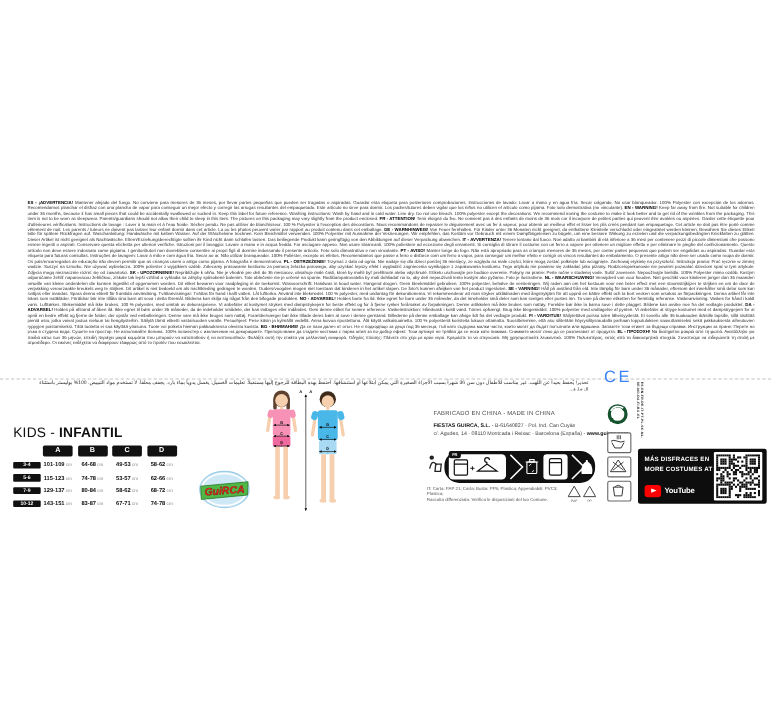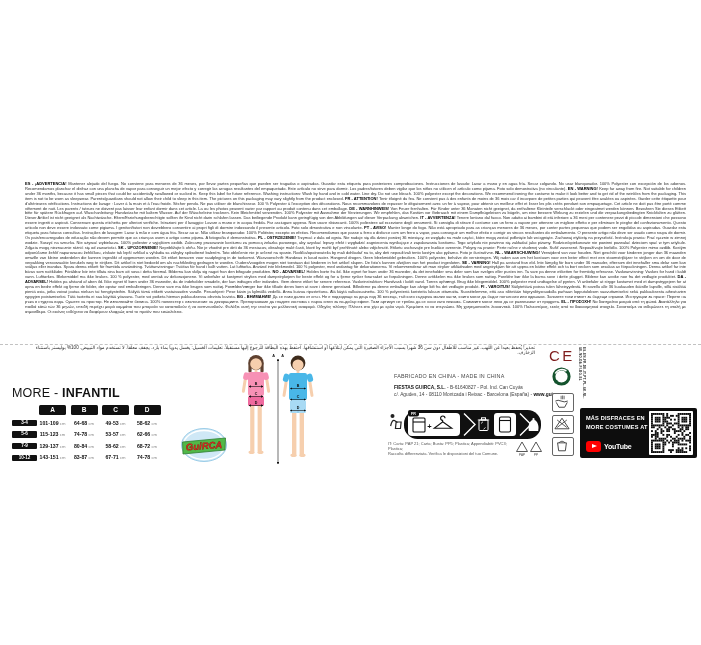--- a/index.html
+++ b/index.html
@@ -37,21 +37,21 @@
   #made-in{position:absolute;left:394px;top:373px;width:200px;}
   #made-in .l1{font-size:5.4px;color:#4a4a4a;letter-spacing:.2px;}
   #made-in .l2{font-size:4.8px;color:#444;margin-top:6px;white-space:nowrap;}
   #made-in .l2 b{color:#111;}
   #made-in .l3{font-size:4.8px;color:#444;margin-top:2.4px;white-space:nowrap;}
   #made-in .l3 b{color:#111;}
   #recycle-band{position:absolute;left:388px;top:409px;}
   #it-text{position:absolute;left:388px;top:441px;width:128px;font-size:4px;line-height:5px;color:#555;}
   #tri-icons{position:absolute;left:516px;top:441px;}
   
-  #ce-mark{position:absolute;left:549px;top:347px;font-size:15px;font-weight:500;letter-spacing:2.5px;color:#7f1d1d;}
+  #ce-mark{position:absolute;left:549px;top:334px;font-size:15px;font-weight:500;letter-spacing:2.5px;color:#3b82f6;}
   #green-dot{position:absolute;left:552px;top:367px;}
   .care-box{position:absolute;left:552px;width:20px;height:17px;border:1px solid #666;border-radius:2px;background:#fff;}
   #care1{top:393px;} #care2{top:415px;} #care3{top:437px;}
   #vert-codes{position:absolute;left:578px;top:347px;height:55px;overflow:hidden;
               writing-mode:vertical-rl;font-size:3px;font-weight:bold;color:#222;letter-spacing:.3px;}
   
   #promo{position:absolute;left:580px;top:408px;width:117px;height:50px;background:#0d0d0d;border-radius:2px;}
   #promo .p1{position:absolute;left:6px;top:7px;color:#fff;font-weight:800;font-size:5.6px;letter-spacing:.2px;white-space:nowrap;}
   #promo .p2{position:absolute;left:6px;top:16px;color:#fff;font-weight:800;font-size:5.6px;letter-spacing:.2px;white-space:nowrap;}
   #yt{position:absolute;left:6px;top:33px;display:flex;align-items:center;}
@@ -67,21 +67,21 @@
 
 <div id="label">
 
   <div id="warn-text"><b>ES - ¡ADVERTENCIA!</b> Mantener alejado del fuego. No conviene para menores de 36 meses, por llevar partes pequeñas que pueden ser tragadas o aspiradas. Guardar esta etiqueta para posteriores comprobaciones. Instrucciones de lavado: Lavar a mano y en agua fría. Secar colgando. No usar blanqueador. 100% Polyester con excepción de los adornos. Recomendamos planchar el disfraz con una plancha de vapor para conseguir un mejor efecto y corregir las arrugas resultantes del empaquetado. Este artículo no sirve para dormir. Los padres/tutores deben vigilar que los niños no utilicen el artículo como pijama. Foto solo demostrativa (no vinculante). <b>EN - WARNING!</b> Keep far away from fire. Not suitable for children under 36 months, because it has small pieces that could be accidentally swallowed or sucked in. Keep this label for future reference. Washing instructions: Wash by hand and in cold water. Line dry. Do not use bleach. 100% polyester except the decorations. We recommend ironing the costume to make it look better and to get rid of the wrinkles from the packaging. This item is not to be worn as sleepwear. Parents/guardians should not allow their child to sleep in this item. The pictures on this packaging may vary slightly from the product enclosed. <b>FR - ATTENTION!</b> Tenir éloigné du feu. Ne convient pas à des enfants de moins de 36 mois car il incorpore de petites parties qui peuvent être avalées ou aspirées. Garder cette étiquette pour d'ultérieures vérifications. Instructions de lavage : Laver à la main et à l'eau froide. Sécher pendu. Ne pas utiliser de blanchisseur. 100 % Polyester à l'exception des décorations. Nous recommandons de repasser le déguisement avec un fer à vapeur, pour obtenir un meilleur effet et lisser les plis créés pendant son empaquetage. Cet article ne doit pas être porté comme vêtement de nuit. Les parents / tuteurs ne doivent pas laisser leur enfant dormir dans cet article. La ou les photos peuvent varier par rapport au produit contenu dans cet emballage. <b>DE - WARNHINWEIS!</b> Von Feuer fernhalten. Für Kinder unter 36 Monaten nicht geeignet, da enthaltene Kleinteile verschluckt oder eingeatmet werden können. Bewahren Sie dieses Etikett bitte für spätere Rückfragen auf. Waschanleitung: Handwäsche mit kaltem Wasser. Auf der Wäscheleine trocknen. Kein Bleichmittel verwenden. 100% Polyester mit Ausnahme der Verzierungen. Wir empfehlen, das Kostüm vor Gebrauch mit einem Dampfbügeleisen zu bügeln, um eine bessere Wirkung zu erzielen und die verpackungsbedingten Knickfalten zu glätten. Dieser Artikel ist nicht geeignet als Nachtwäsche. Eltern/Erziehungsberechtigte sollten ihr Kind nicht darin schlafen lassen. Das beiliegende Produkt kann geringfügig von den Abbildungen auf dieser Verpackung abweichen. <b>IT - AVVERTENZA!</b> Tenere lontano dal fuoco. Non adatto ai bambini di età inferiore a 36 mesi per contenere pezzi di piccole dimensioni che possono essere ingeriti o aspirati. Conservare questa etichetta per ulteriori verifiche. Istruzioni per il lavaggio: Lavare a mano e in acqua fredda. Far asciugare appeso. Non usare sbiancanti. 100% poliestere ad eccezione degli ornamenti. Si consiglia di stirare il costume con un ferro a vapore per ottenere un migliore effetto e per eliminare le pieghe del confezionamento. Questo articolo non deve essere indossato come pigiama. I genitori/tutori non dovrebbero consentire ai propri figli di dormire indossando il presente articolo. Foto solo dimostrativa e non vincolante. <b>PT - AVISO!</b> Manter longe do fogo. Não está apropriado para as crianças menores de 36 meses, por conter partes pequenas que podem ser engolidas ou aspiradas. Guardar esta etiqueta para futuras consultas. Instruções de lavagem: Lavar à mão e com água fria. Secar ao ar. Não utilizar branqueador. 100% Poliéster, excepto os efeitos. Recomendamos que passe a ferro o disfarce com um ferro a vapor, para conseguir um melhor efeito e corrigir os vincos resultantes do embalamento. O presente artigo não deve ser usado como roupa de dormir. Os pais/encarregados de educação não devem permitir que as crianças usem o artigo como pijama. A fotografia é demonstrativa. <b>PL - OSTRZEŻENIE!</b> Trzymać z dala od ognia. Nie nadaje się dla dzieci poniżej 36 miesięcy, ze względu na małe części, które mogą zostać połknięte lub wciągnięte. Zachowaj etykietę na przyszłość. Instrukcja prania: Prać ręcznie w zimnej wodzie. Suszyć na sznurku. Nie używać wybielacza. 100% poliester z wyjątkiem ozdób. Zalecamy prasowanie kostiumu za pomocą żelazka parowego, aby uzyskać lepszy efekt i wygładzić zagniecenia wynikające z zapakowania kostiumu. Tego artykułu nie powinno się zakładać jako piżamy. Rodzice/opiekunowie nie powinni pozwalać dzieciom spać w tym artykule. Zdjęcia mogą nieznacznie różnić się od zawartości. <b>SK - UPOZORNENIE!</b> Nepribližujte k ohňu. Nie je vhodné pre deti do 36 mesiacov, obsahuje malé časti, ktoré by mohli byť prehltnuté alebo vdýchnuté. Etiketu uschovajte pre budúce overenie. Pokyny na pranie: Perte ručne v studenej vode. Sušiť zavesené. Nepoužívajte bielidlo. 100% Polyester mimo ozdôb. Kostým odporúčame žehliť naparovacou žehličkou, získate tak lepší vzhľad a vyhladia sa záhyby spôsobené balením. Toto oblečenie nie je určené na spanie. Rodičia/opatrovatelia by mali dohliadať na to, aby deti nepoužívali tento kostým ako pyžamo. Foto je ilustratívne. <b>NL - WAARSCHUWING!</b> Verwijderd van vuur houden. Niet geschikt voor kinderen jonger dan 36 maanden omwille van kleine onderdelen die kunnen ingeslikt of opgenomen worden. Dit etiket bewaren voor raadpleging in de toekomst. Wasvoorschrift: Handwas in koud water. Hangend drogen. Geen bleekmiddel gebruiken. 100% polyester, behalve de versieringen. Wij raden aan om het kostuum voor een beter effect met een stoomstrijkijzer te strijken en om de door de verpakking veroorzaakte kreukels weg te strijken. Dit artikel is niet bedoeld om als nachtkleding gedragen te worden. Ouders/voogden mogen niet toestaan dat kinderen in het artikel slapen. De foto's kunnen afwijken van het product ingesloten. <b>SE - VARNING!</b> Håll på avstånd från eld. Inte lämplig för barn under 36 månader, eftersom det innehåller små delar som kan sväljas eller inandas. Spara denna etikett för framtida användning. Tvättanvisningar: Tvättas för hand i kallt vatten. Låt lufttorka. Använd inte blekmedel. 100 % polyester, med undantag för dekorationerna. Vi rekommenderar att man stryker utklädnaden med ångstrykjärn för att uppnå en bättre effekt och ta bort vecken som orsakas av förpackningen. Denna artikel får inte bäras som nattkläder. Föräldrar bör inte tillåta sina barn att sova i detta föremål. Bilderna kan skilja sig något från den bifogade produkten. <b>NO - ADVARSEL!</b> Holdes borte fra ild. Ikke egnet for barn under 36 måneder, da det inneholder små deler som kan svelges eller pustes inn. Ta vare på denne etiketten for fremtidig referanse. Vaskeanvisning: Vaskes for hånd i kaldt vann. Lufttørkes. Blekemiddel må ikke brukes. 100 % polyester, med unntak av dekorasjonene. Vi anbefaler at kostymet strykes med dampstrykejern for beste effekt og for å fjerne rynker forårsaket av forpakningen. Denne artikkelen må ikke brukes som nattøy. Foreldre bør ikke la barna sove i dette plagget. Bildene kan avvike noe fra det vedlagte produktet. <b>DA - ADVARSEL!</b> Holdes på afstand af åben ild. Ikke egnet til børn under 36 måneder, da de indeholder smådele, der kan indtages eller indåndes. Gem denne etiket for senere reference. Vaskeinstruktion: Håndvask i koldt vand. Tørres ophængt. Brug ikke blegemiddel. 100% polyester med undtagelse af pynten. Vi anbefaler at stryge kostumet med et dampstrygejern for at opnå en bedre effekt og fjerne de folder, der opstår ved emballeringen. Denne vare må ikke bruges som nattøj. Forældre/værger bør ikke tillade deres børn at sove i denne genstand. Billederne på denne emballage kan afvige lidt fra det vedlagte produkt. <b>FI - VAROITUS!</b> Säilytettävä poissa tulen läheisyydestä. Ei sovellu alle 36 kuukauden ikäisille lapsille, sillä sisältää pieniä osia, jotka voivat joutua nieluun tai hengitysteihin. Säilytä tämä etiketti vastaisuuden varalle. Pesuohjeet: Pese käsin ja kylmällä vedellä. Anna kuivua ripustettuna. Älä käytä valkaisuainetta. 100 % polyesteriä koristeita lukuun ottamatta. Suosittelemme, että asu silitetään höyrysilitysraudalla parhaan lopputuloksen saavuttamiseksi sekä pakkauksesta aiheutuvien ryppyjen poistamiseksi. Tätä tuotetta ei saa käyttää yöasuna. Tuote voi poiketa hieman pakkauksessa olevista kuvista. <b>BG - ВНИМАНИЕ!</b> Да се пази далеч от огън. Не е подходящо за деца под 36 месеца, тъй като съдържа малки части, които могат да бъдат погълнати или вдишани. Запазете този етикет за бъдещи справки. Инструкции за пране: Перете на ръка в студена вода. Сушете на простор. Не използвайте белина. 100% полиестер с изключение на декорациите. Препоръчваме да гладите костюма с парна ютия за по-добър ефект. Този артикул не трябва да се носи като пижама. Снимките могат леко да се различават от продукта. <b>EL - ΠΡΟΣΟΧΗ!</b> Να διατηρείται μακριά από τη φωτιά. Ακατάλληλο για παιδιά κάτω των 36 μηνών, επειδή περιέχει μικρά κομμάτια που μπορούν να καταποθούν ή να εισπνευσθούν. Φυλάξτε αυτή την ετικέτα για μελλοντική αναφορά. Οδηγίες πλύσης: Πλένετε στο χέρι με κρύο νερό. Κρεμάστε το να στεγνώσει. Μη χρησιμοποιείτε λευκαντικό. 100% Πολυεστέρας, εκτός από τα διακοσμητικά στοιχεία. Συνιστούμε να σιδερώνετε τη στολή με ατμοσίδερο. Οι εικόνες ενδέχεται να διαφέρουν ελαφρώς από το προϊόν που εσωκλείεται. </div>
 
   <div id="fold-line"></div>
 
   <div id="arabic-line">تحذير! يُحفظ بعيداً عن اللهب. غير مناسب للأطفال دون سن 36 شهراً بسبب الأجزاء الصغيرة التي يمكن ابتلاعها أو استنشاقها. احتفظ بهذه البطاقة للرجوع إليها مستقبلاً. تعليمات الغسيل: يغسل يدوياً بماء بارد. يجفف معلقاً. لا تستخدم مواد التبييض. 100% بوليستر باستثناء الزخارف.</div>
 
   <div id="sizes-title">
-    <span class="t1">MORE - </span><span class="t2">INFANTIL</span>
+    <span class="t1">KIDS - </span><span class="t2">INFANTIL</span>
   </div>
 
   <div id="size-table">
       <div class="tr hdr">
         <div class="cell c-size"></div>
         <div class="cell c-val first">A</div>
         <div class="cell c-val">B</div>
         <div class="cell c-val">C</div>
         <div class="cell c-val">D</div>
       </div>

